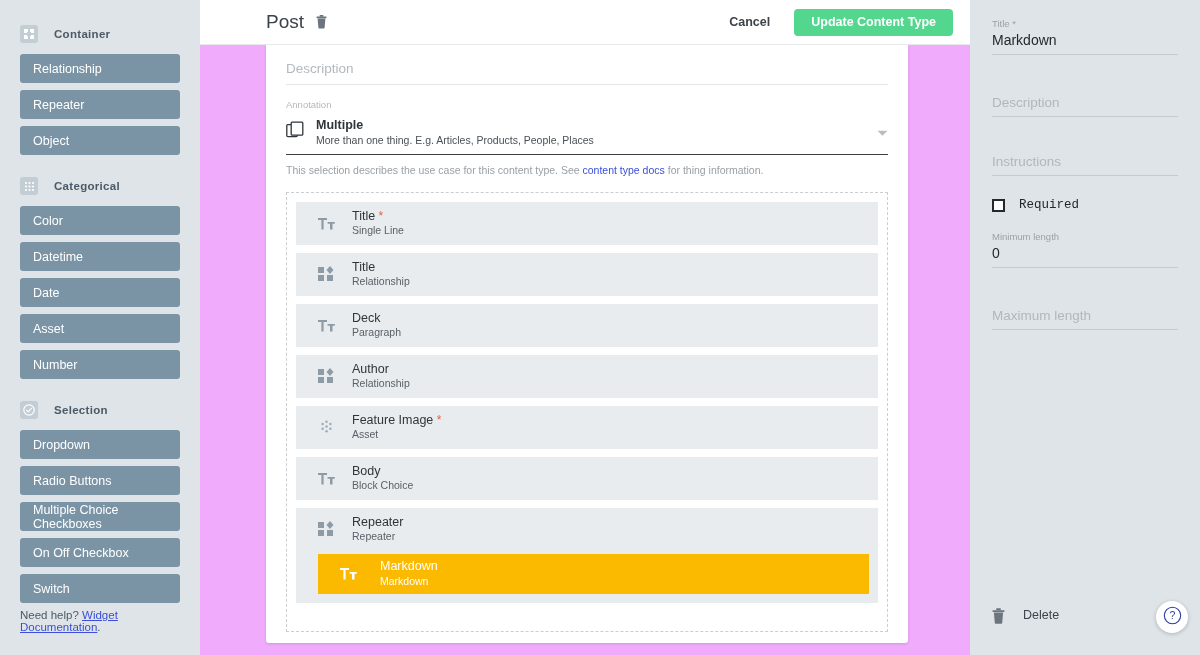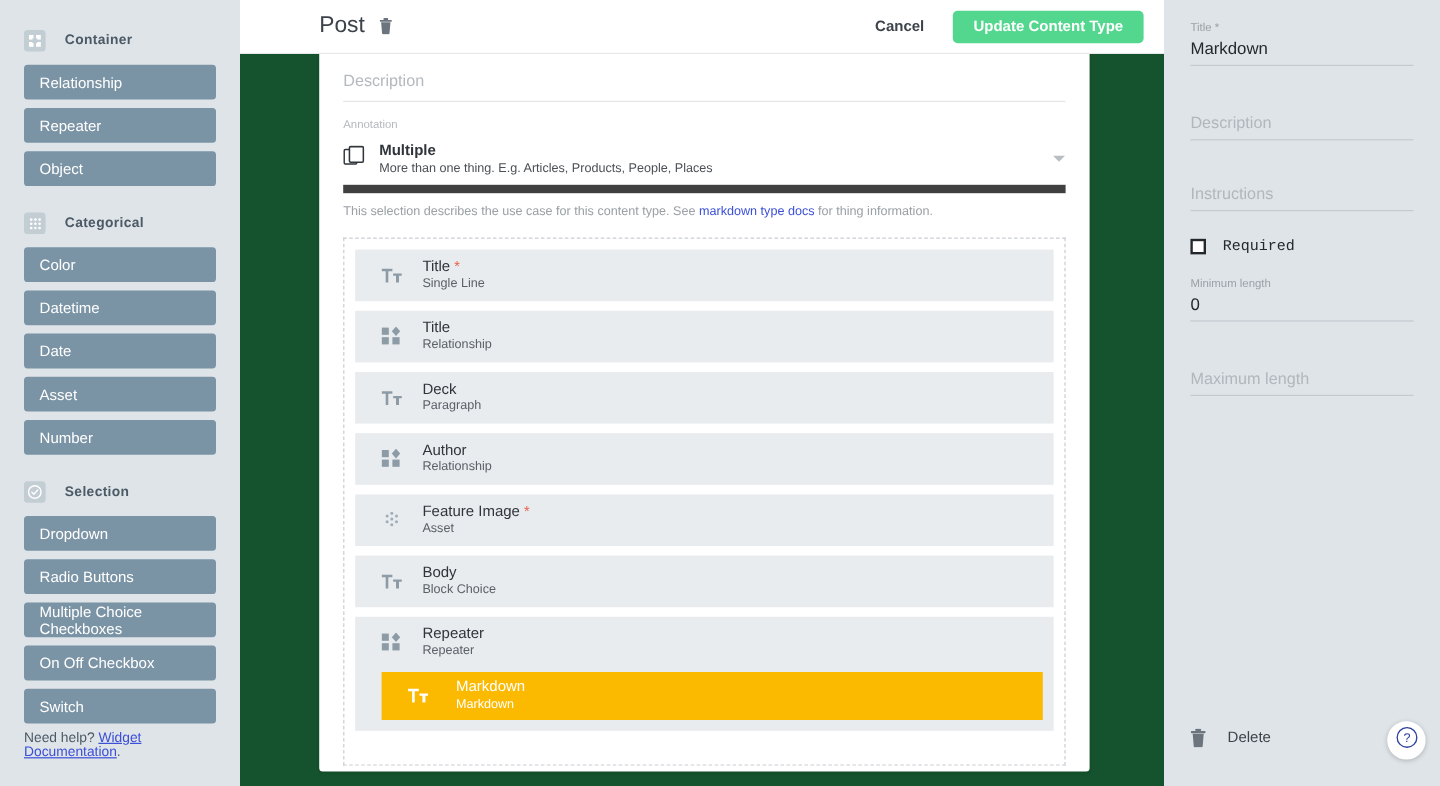--- a/index.html
+++ b/index.html
@@ -48,21 +48,21 @@
   }
   .sb-help {
     position: absolute; left: 20px; bottom: 22px;
     font-size: 11.5px; color: #4b5a66;
   }
   .sb-help a { color: #3b4fd8; text-decoration: underline; }
 
   
   .center {
     flex: 1 1 auto; height: 655px; position: relative;
-    background: #14532d;
+    background: #f0abfc;
     overflow: hidden;
   }
   .topbar {
     height: 45px; background: #ffffff;
     display: flex; align-items: center;
     padding: 0 17px 0 66px;
     border-bottom: 1px solid #e6e8ea;
     position: relative; z-index: 5;
   }
   .topbar-title { font-size: 19px; color: #3c434a; font-weight: normal; }
@@ -262,41 +262,41 @@
     </header>
 
     <section class="card">
 
       <div class="field-line">
         <span class="field-placeholder">Description</span>
       </div>
 
       <div style="margin-top:14px;">
         <div class="small-label">Annotation</div>
-        <div class="field-line" style="padding-top:4px;border-bottom:7px solid #404040;padding-bottom:6px;">
+        <div class="field-line" style="padding-top:4px;border-bottom:1px solid #404040;padding-bottom:6px;">
           <div class="annot-row">
             <span>
               <svg width="18" height="18" viewBox="0 0 18 18">
                 <rect x="0.8" y="3.6" width="10.5" height="12" rx="1" fill="none" stroke="#2f353b" stroke-width="1.3"></rect>
                 <rect x="5.2" y="1.2" width="11.6" height="13" rx="1" fill="#fff" stroke="#2f353b" stroke-width="1.3"></rect>
               </svg>
             </span>
             <span>
               <span class="annot-text-main" style="display:block">Multiple</span>
               <span class="annot-text-sub" style="display:block">More than one thing. E.g. Articles, Products, People, Places</span>
             </span>
             <span class="annot-caret">
               <svg width="11" height="7" viewBox="0 0 11 7">
                   <path d="M0.5 0.8 L5.5 5.8 L10.5 0.8 Z" fill="#b9bec3"></path>
                 </svg>
             </span>
           </div>
         </div>
         <div class="annot-note">
-          <span>This selection describes the use case for this content type. See </span><a href="#">markdown type docs</a><span> for thing information.</span>
+          <span>This selection describes the use case for this content type. See </span><a href="#">content type docs</a><span> for thing information.</span>
         </div>
       </div>
 
       <div class="dropzone">
 
         <div class="fi">
           <span class="fi-icon">
             <svg width="17" height="13" viewBox="0 0 17 13">
               <path d="M0 1 H9 V3.1 H5.6 V12.4 H3.4 V3.1 H0 Z" fill="#8d9ba6"></path>
               <path d="M9.6 5 H16.8 V6.8 H14.5 V12.4 H12 V6.8 H9.6 Z" fill="#8d9ba6"></path>

